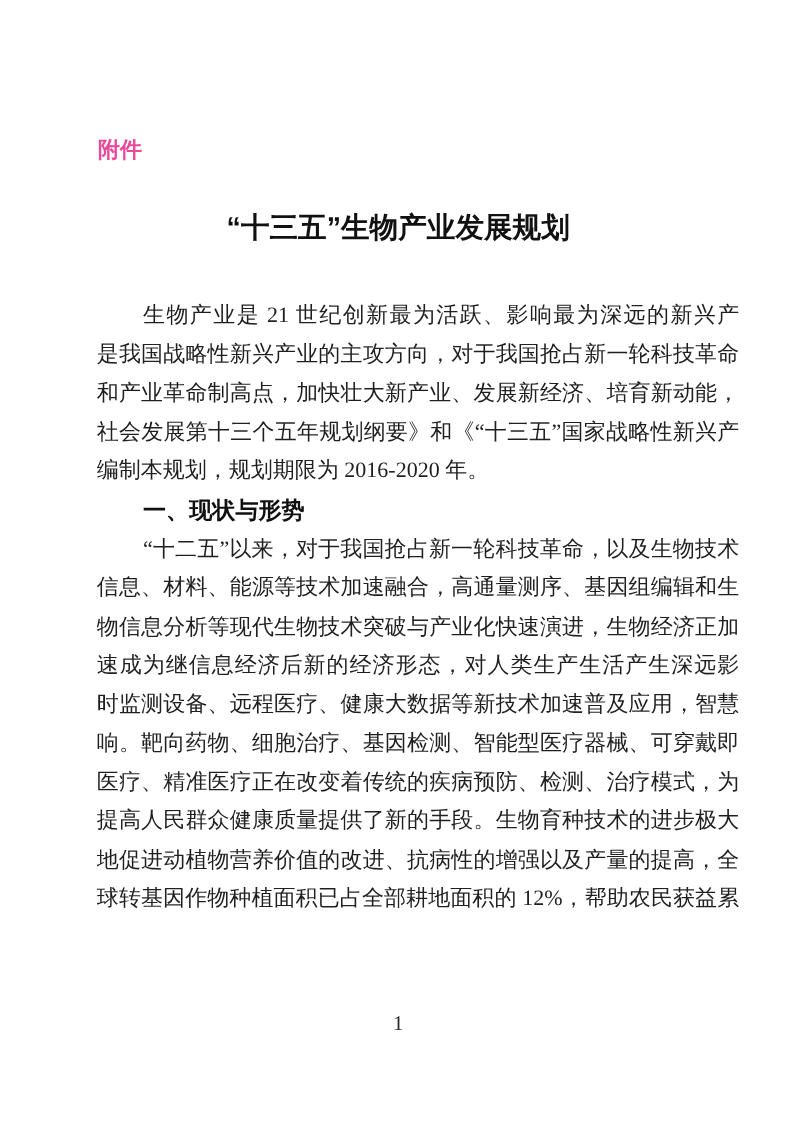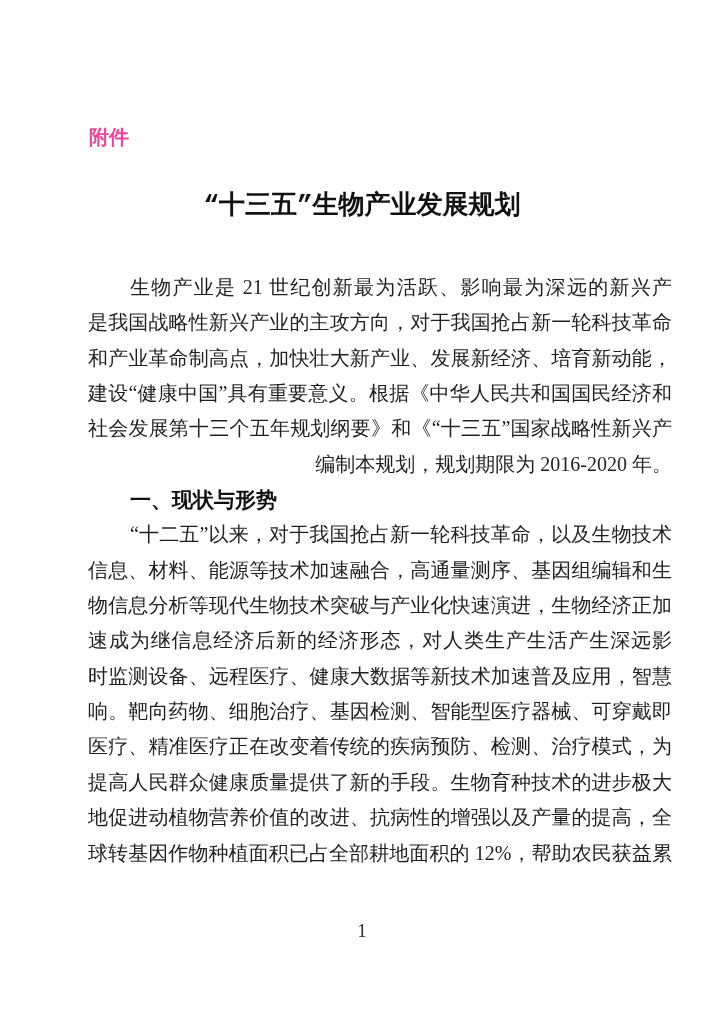--- a/index.html
+++ b/index.html
@@ -25,39 +25,39 @@
     font-size: 20px;
     line-height: 22px;
     color: #ec4899;
   }
   .doc-title {
     position: absolute;
     left: 0;
     top: 191px;
     width: 724px;
     text-align: center;
-    font-family: Liberation Mono, monospace;
+    font-family: Liberation Sans, sans-serif;
     font-weight: bold;
     font-size: 26px;
     line-height: 30px;
     color: #111111;
   }
   .body-block {
     position: absolute;
     left: 88px;
     top: 270px;
     width: 584px;
   }
   .ln {
     height: 35.35px;
     line-height: 35.35px;
     font-size: 20px;
     color: #1f1f1f;
     overflow: hidden;
-    text-align: right;
+    text-align: left;
   }
   .ln.just {
     text-align: justify;
     text-align-last: justify;
   }
   .ln.indent {
     text-indent: 42px;
   }
   .ln.heading {
     font-family: "Liberation Sans", "DejaVu Sans", sans-serif;
@@ -82,21 +82,20 @@
 
 <div class="page">
   <div class="attachment-label">附件</div>
 
   <h1 class="doc-title" style="margin:0;">“十三五”生物产业发展规划</h1>
 
   <div class="body-block">
       <div class="ln indent just">生物产业是 21 世纪创新最为活跃、影响最为深远的新兴产业，</div>
       <div class="ln just">是我国战略性新兴产业的主攻方向，对于我国抢占新一轮科技革命</div>
       <div class="ln just">和产业革命制高点，加快壮大新产业、发展新经济、培育新动能，</div>
-      <div class="ln just">建设“健康中国”具有重要意义。根据《中华人民共和国国民经济和</div>
       <div class="ln just">社会发展第十三个五年规划纲要》和《“十三五”国家战略性新兴产</div>
       <div class="ln">编制本规划，规划期限为 2016-2020 年。</div>
       <div class="ln indent heading">一、现状与形势</div>
       <div class="ln indent just">“十二五”以来，对于我国抢占新一轮科技革命，以及生物技术与</div>
       <div class="ln just">信息、材料、能源等技术加速融合，高通量测序、基因组编辑和生</div>
       <div class="ln just">物信息分析等现代生物技术突破与产业化快速演进，生物经济正加</div>
       <div class="ln just">速成为继信息经济后新的经济形态，对人类生产生活产生深远影</div>
       <div class="ln just">时监测设备、远程医疗、健康大数据等新技术加速普及应用，智慧</div>
       <div class="ln just">响。靶向药物、细胞治疗、基因检测、智能型医疗器械、可穿戴即</div>
       <div class="ln just">医疗、精准医疗正在改变着传统的疾病预防、检测、治疗模式，为</div>

